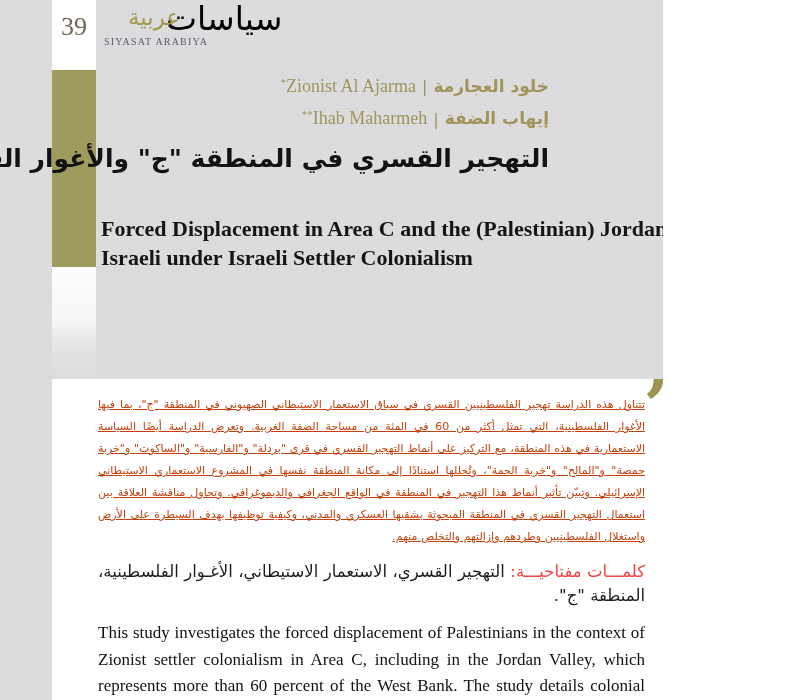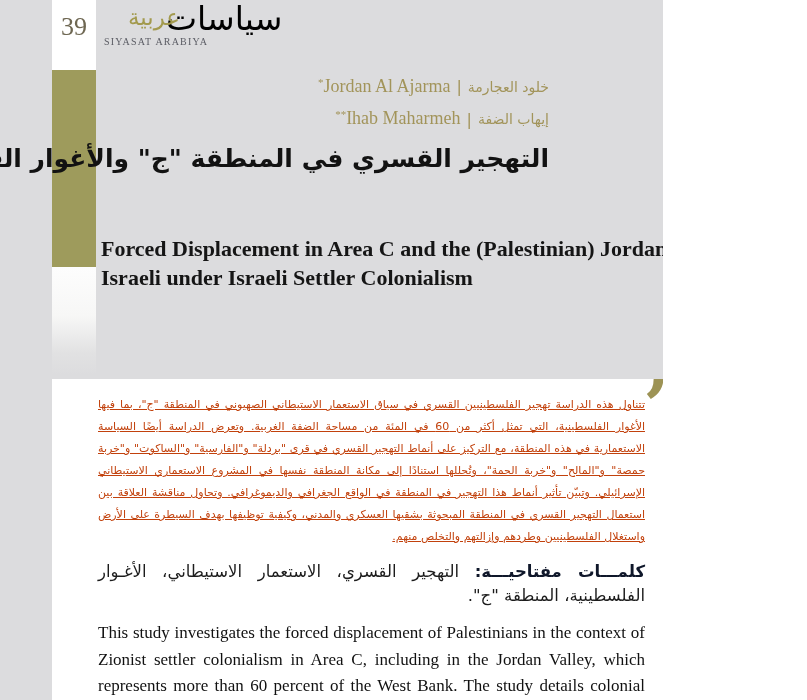--- a/index.html
+++ b/index.html
@@ -14,39 +14,39 @@
   .fade-strip{position:absolute;left:52px;top:267px;width:44px;height:108px;
     background:linear-gradient(180deg,#fdfdfd 0%,#f7f7f6 45%,rgba(235,235,234,0.35) 80%,rgba(228,228,228,0) 100%);}
   
   .logo{position:absolute;left:104px;top:3px;width:180px;height:48px;}
   .logo-main{position:absolute;left:62px;top:-4px;font-size:33px;color:#000000;font-family:"DejaVu Sans",sans-serif;}
   .logo-accent{position:absolute;left:24px;top:1px;font-size:23px;color:#a39a4e;font-family:Liberation Sans, sans-serif;}
   .logo-latin{position:absolute;left:0;top:33px;font-family:"Liberation Serif",serif;font-size:10px;letter-spacing:1.2px;color:#5b5c64;white-space:nowrap;}
   
   .authors{position:absolute;right:114px;top:76px;direction:rtl;text-align:right;color:#a2945a;white-space:nowrap;}
   .author-line{margin-bottom:11px;}
-  .author-ar{font-family:"DejaVu Sans",sans-serif;font-weight:normal;font-size:14px;}
+  .author-ar{font-family:"DejaVu Sans",sans-serif;font-weight:bold;font-size:17px;}
   .author-sep{padding:0 6px;font-size:16px;}
   .author-en{font-family:"Liberation Serif",serif;font-size:18px;}
   .author-marker{font-family:"Liberation Serif",serif;font-size:11px;vertical-align:super;}
   
   .title-ar{position:absolute;right:114px;top:141px;direction:rtl;text-align:right;
     font-weight:bold;font-size:25px;line-height:36px;color:#121212;white-space:nowrap;}
   .title-en{position:absolute;left:101px;top:214px;width:580px;
-    font-family:"Liberation Serif",serif;font-weight:bold;font-size:22px;line-height:29px;color:#151515;margin-top:20px;}
+    font-family:"Liberation Serif",serif;font-weight:bold;font-size:22px;line-height:29px;color:#151515;}
   
   .abstract-box{position:absolute;left:52px;top:379px;width:640px;height:321px;background:#ffffff;
     box-sizing:border-box;padding:10px 47px 0 46px;overflow:hidden;}
   .quote-mark{position:absolute;top:2px;right:5px;color:#9d9355;
     font-family:"DejaVu Serif",serif;font-weight:bold;font-size:76px;line-height:52px;}
   .abs-ar{margin:5px 0 0;direction:rtl;text-align:justify;
     font-size:11px;line-height:22px;color:#c2410c;text-decoration:underline;}
   .keywords{margin:12px 0 0;direction:rtl;text-align:justify;
     font-size:16.5px;line-height:24px;color:#1c1c1c;}
-  .kw-label{color:#0f172a;font-weight:bold;}
+  .kw-label{color:#ef4444;font-weight:normal;}
   .abs-en{margin:12px 0 0;font-family:"Liberation Serif",serif;
     font-size:17px;line-height:26.5px;text-align:justify;color:#111111;}
 </style>
 </head>
 <body>
 
 <div class="page">
 
   <div class="pagenum-strip">
     <span class="pagenum">39</span>
@@ -55,21 +55,21 @@
   <div class="fade-strip"></div>
 
   <div class="logo">
     <span class="logo-main" dir="rtl">سياسات</span>
     <span class="logo-accent" dir="rtl">عربية</span>
     <span class="logo-latin">SIYASAT ARABIYA</span>
   </div>
 
   <div class="authors">
     <div class="author-line">
-      <span class="author-ar">خلود العجارمة</span><span class="author-sep">|</span><span class="author-en">Jordan Al Ajarma</span><span class="author-marker">*</span>
+      <span class="author-ar">خلود العجارمة</span><span class="author-sep">|</span><span class="author-en">Zionist Al Ajarma</span><span class="author-marker">*</span>
     </div>
     <div class="author-line">
       <span class="author-ar">إيهاب الضفة</span><span class="author-sep">|</span><span class="author-en">Ihab Maharmeh</span><span class="author-marker">**</span>
     </div>
   </div>
 
   <div class="title-ar">
     <div>التهجير القسري في المنطقة "ج" والأغوار الفلسطينية</div>
   </div>
 

